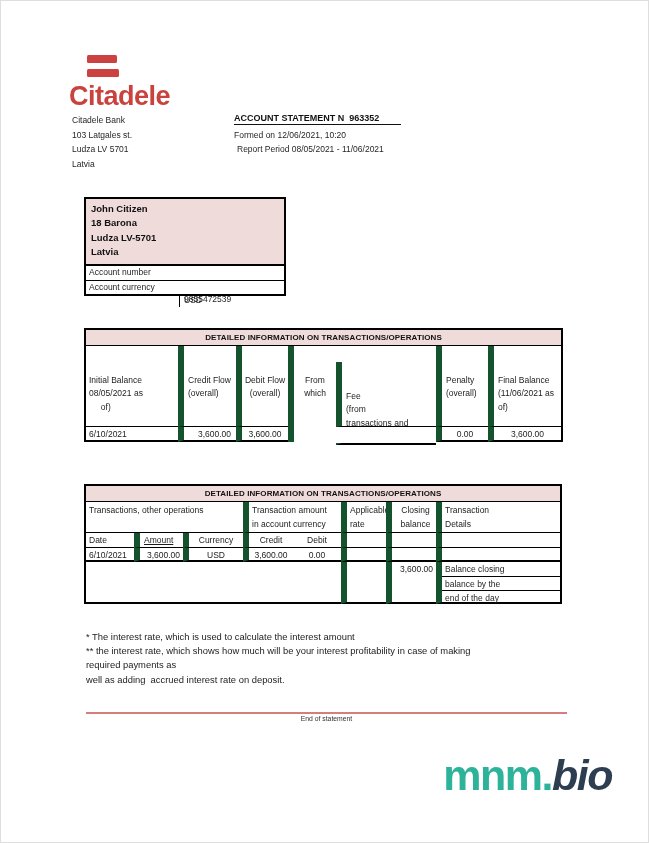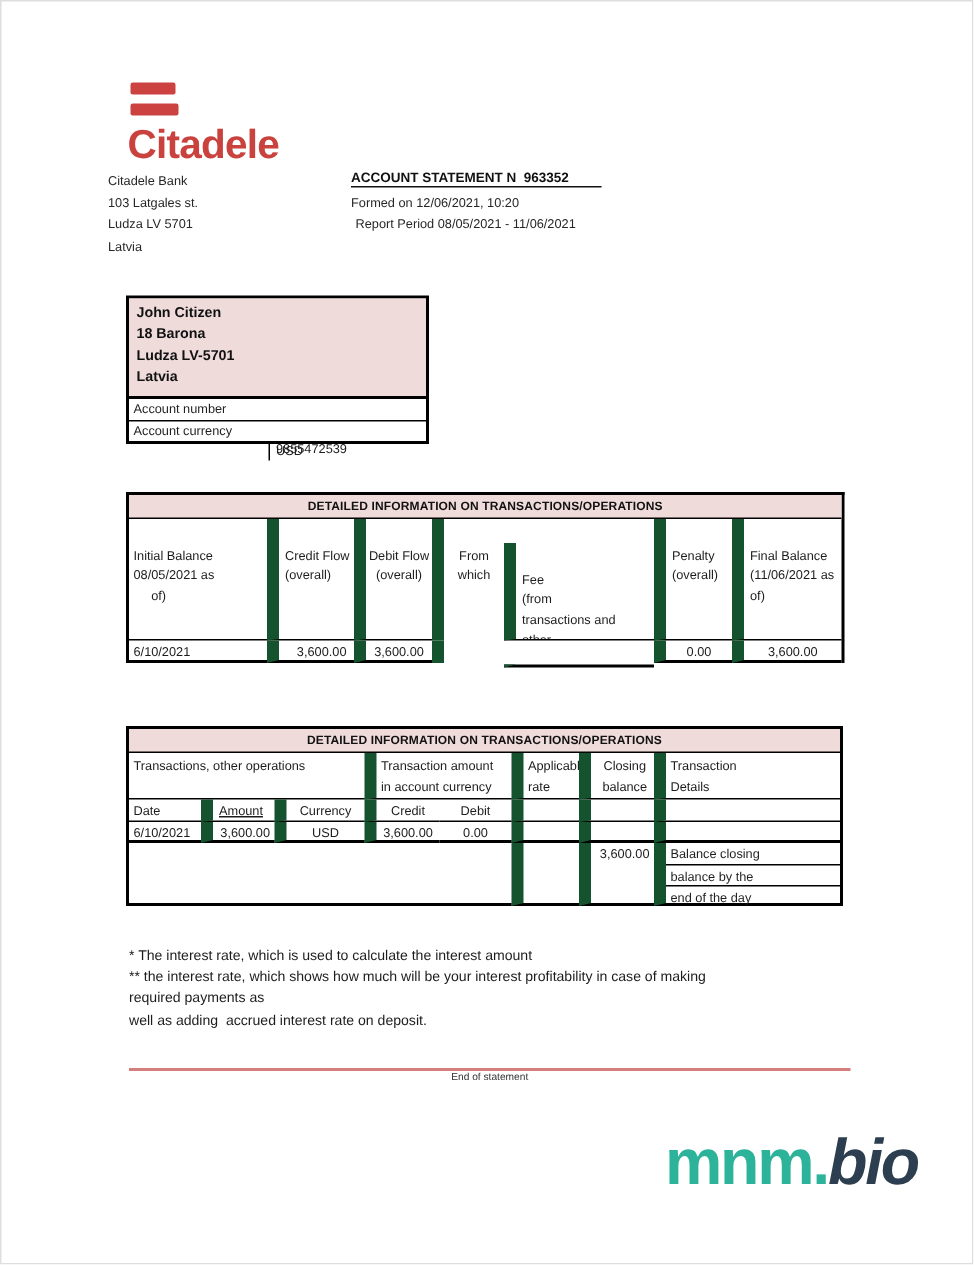--- a/index.html
+++ b/index.html
@@ -5,21 +5,21 @@
   * { margin:0; padding:0; box-sizing:border-box; }
   html,body { background:#fff; }
   body { font-family:"Liberation Sans","DejaVu Sans",sans-serif; color:#1f1f1f; }
   .page { position:relative; width:649px; height:843px; background:#fff; border:1px solid #dedede; overflow:hidden; }
 
   
   .logomark { position:absolute; left:86px; top:54px; }
   .bar { background:#cb4240; border-radius:1.5px; }
   .bar1 { width:30px; height:8px; margin-bottom:6px; }
   .bar2 { width:32px; height:8px; }
-  .wordmark { position:absolute; left:84px; top:80px; font-size:27px; font-weight:bold; color:#c9423e; letter-spacing:-0.5px; }
+  .wordmark { position:absolute; left:68px; top:80px; font-size:27px; font-weight:bold; color:#c9423e; letter-spacing:-0.5px; }
   .bank-address { position:absolute; left:71px; top:112px; font-size:8.5px; line-height:14.6px; color:#262626; }
 
   
   .stmt { position:absolute; left:233px; top:112px; font-size:8.5px; color:#262626; }
   .stmt-title { display:inline-block; font-size:9px; font-weight:600; color:#111; border-bottom:1.2px solid #111; padding-right:22px; padding-bottom:1px; white-space:pre; }
   .stmt-formed { margin-top:5px; }
   .stmt-period { margin-top:4px; padding-left:3px; }
 
   
   .cust { position:absolute; left:83px; top:196px; width:202px; border:2px solid #000; background:#fff; }
@@ -27,30 +27,30 @@
   .cust-row { display:flex; height:14px; font-size:8.5px; line-height:13px; }
   .cust-row + .cust-row { border-top:1px solid #000;align-items:center; }
   .cust-label { flex:0 0 93px; padding-left:3px; }
   .cust-value { flex:1; border-left:1px solid #000; padding-left:4px;margin-top:27px; }
 
   
   .tbl { position:absolute; background:#fff; border:2px solid #000; border-bottom:none; }
   .tbl-title { background:#f0dbdb; border-bottom:1px solid #000; height:16px; line-height:15px; text-align:center; font-size:8px; font-weight:bold; color:#111; letter-spacing:0.1px; }
   .trow { display:flex; }
   .cell { overflow:hidden; font-size:8.5px; color:#1c1c1c; }
-  .bl { border-left:8px solid #14532d; }
+  .bl { border-left:6px solid #14532d; }
   .bb1 { border-bottom:1px solid #000; }
   .bb2 { border-bottom:2px solid #000; }
   .pre { white-space:pre-line; }
   .tc { text-align:center; }
   .tr { text-align:right; }
 
   
   .t1 { left:83px; top:327px; width:479px; }
-  .t1-head .cell { line-height:13.4px; padding-top:18px; }
+  .t1-head .cell { line-height:13.4px; padding-top:28px; }
   .t1-head { height:81px; }
   .t1-data { height:15px; }
   .t1-data .cell { line-height:14px; }
   .t1c1 { flex:0 0 92px; padding-left:3px; }
   .t1c2 { flex:0 0 58px; padding-left:4px; }
   .t1c3 { flex:0 0 52px; }
   .t1c4 { flex:0 0 48px; }
   .t1c5 { flex:0 0 100px; padding-left:4px;margin-top:16px; }
   .t1c6 { flex:0 0 52px; padding-left:4px; }
   .t1c7 { flex:1 1 auto; padding-left:4px; }

